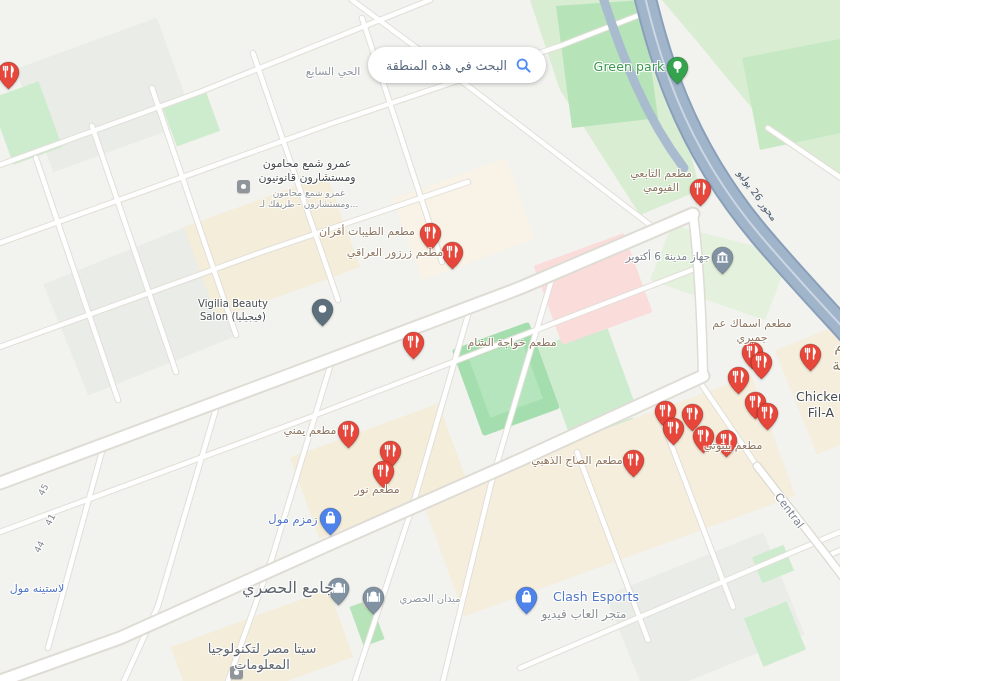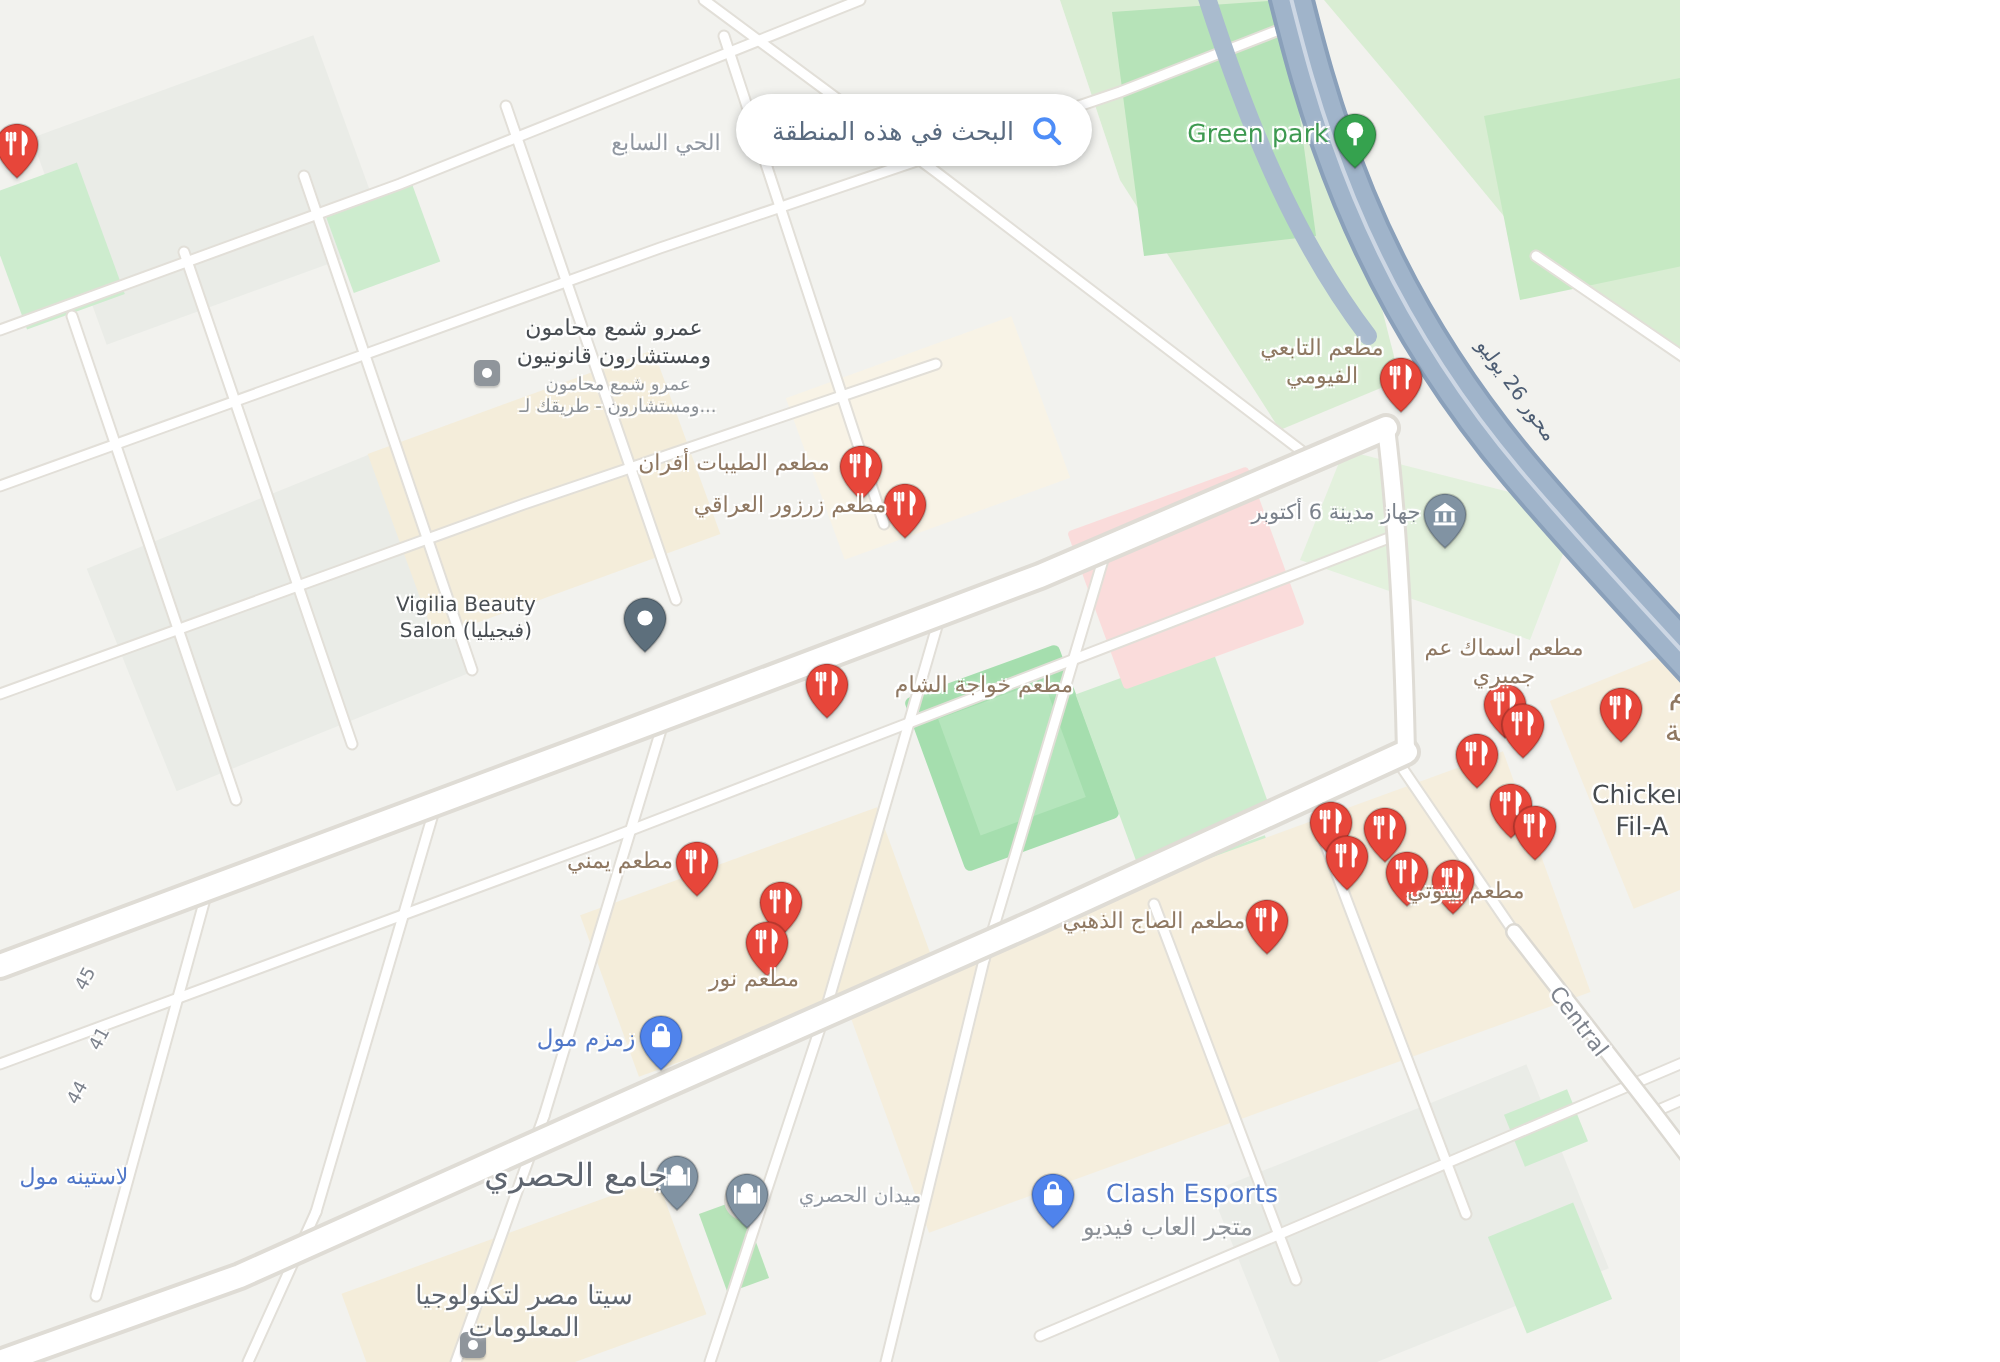--- a/index.html
+++ b/index.html
@@ -464,21 +464,21 @@
       <div class="lbl poi-sub" style="left: 309px; top: 199px; font-size: 9px;">عمرو شمع محامون
 ومستشارون - طريقك لـ...</div>
       <div class="lbl poi-food" style="left: 367px; top: 232px; font-size: 11px;">مطعم الطيبات أفران</div>
       <div class="lbl poi-food" style="left: 395px; top: 253px; font-size: 11px;">مطعم زرزور العراقي</div>
       <div class="lbl poi-food" style="left: 661px; top: 181px; font-size: 11px;">مطعم التابعي
 الفيومي</div>
       <div class="lbl park" style="left: 629px; top: 67px; font-size: 12.5px;">Green park</div>
       <div class="lbl civic" style="left: 668px; top: 257px; font-size: 10.5px;">جهاز مدينة 6 أكتوبر</div>
       <div class="lbl poi-dark" style="left: 233px; top: 310px; font-size: 10px;">Vigilia Beauty
 Salon (فيجيليا)</div>
-      <div class="lbl poi-food" style="left: 492px; top: 343px; font-size: 11px; text-align: center;">مطعم خواجة الشام</div>
+      <div class="lbl poi-food" style="left: 512px; top: 343px; font-size: 11px; text-align: center;">مطعم خواجة الشام</div>
       <div class="lbl poi-food" style="left: 752px; top: 331px; font-size: 11px;">مطعم اسماك عم جمبري</div>
       <div class="lbl poi-food" style="left: 853px; top: 356px; font-size: 15px;">مطعم الكعبية</div>
       <div class="lbl poi-dark" style="left: 821px; top: 405px; font-size: 12.5px;">Chicken Fil-A</div>
       <div class="lbl poi-food" style="left: 733px; top: 446px; font-size: 11px;">مطعم بيتوتي</div>
       <div class="lbl poi-food" style="left: 310px; top: 431px; font-size: 11px;">مطعم يمني</div>
       <div class="lbl poi-food" style="left: 377px; top: 490px; font-size: 11px;">مطعم نور</div>
       <div class="lbl poi-food" style="left: 577px; top: 461px; font-size: 11px;">مطعم الصاج الذهبي</div>
       <div class="lbl mall" style="left: 293px; top: 519px; font-size: 11.5px;">زمزم مول</div>
       <div class="lbl mall" style="left: 37px; top: 589px; font-size: 11px;">لاستينه مول</div>
       <div class="lbl poi-gray" style="left: 288px; top: 588px; font-size: 16px;">جامع الحصري</div>

